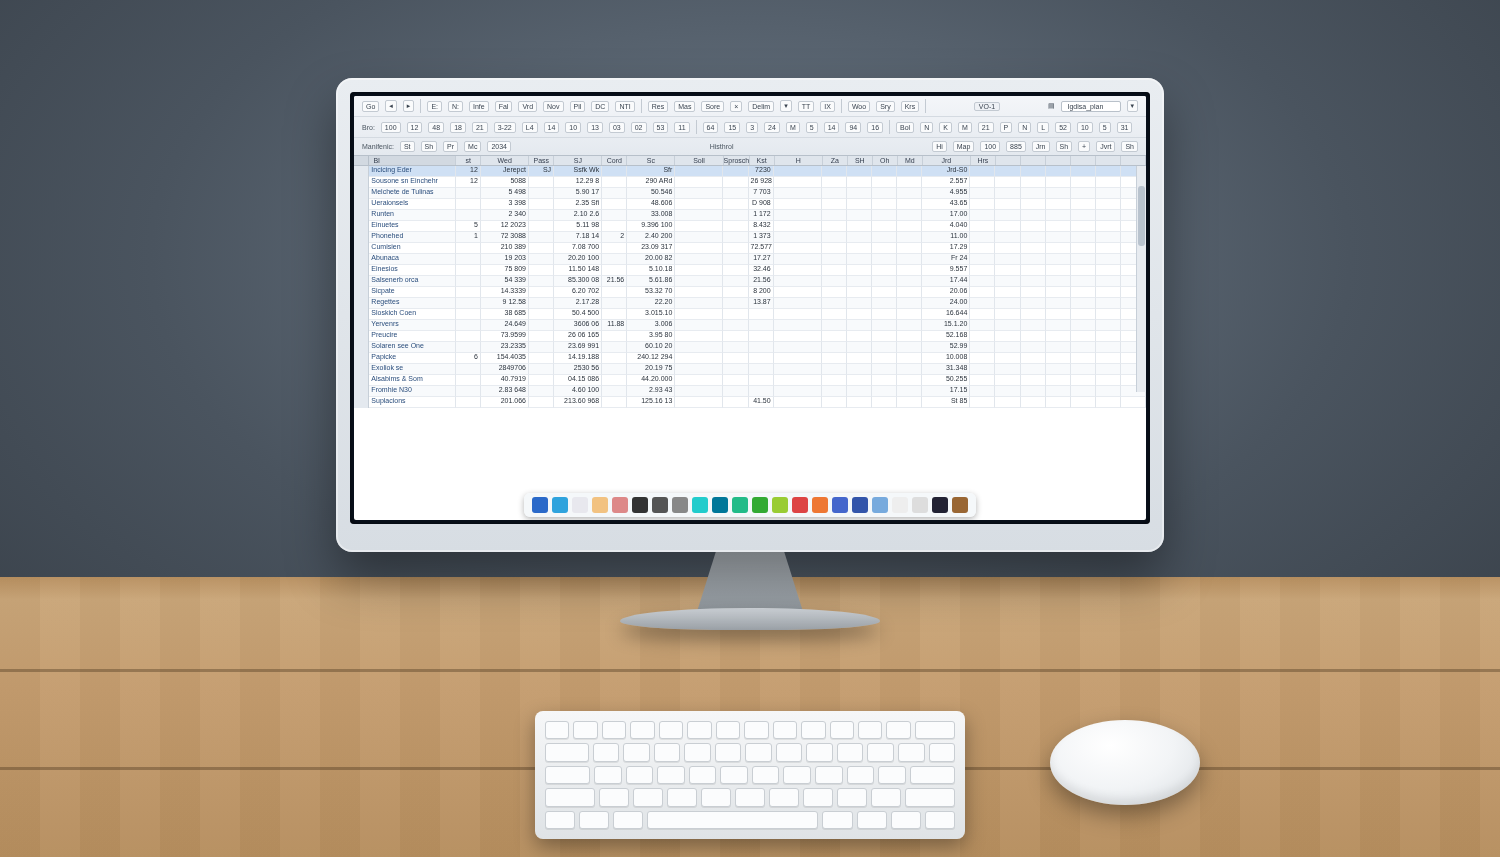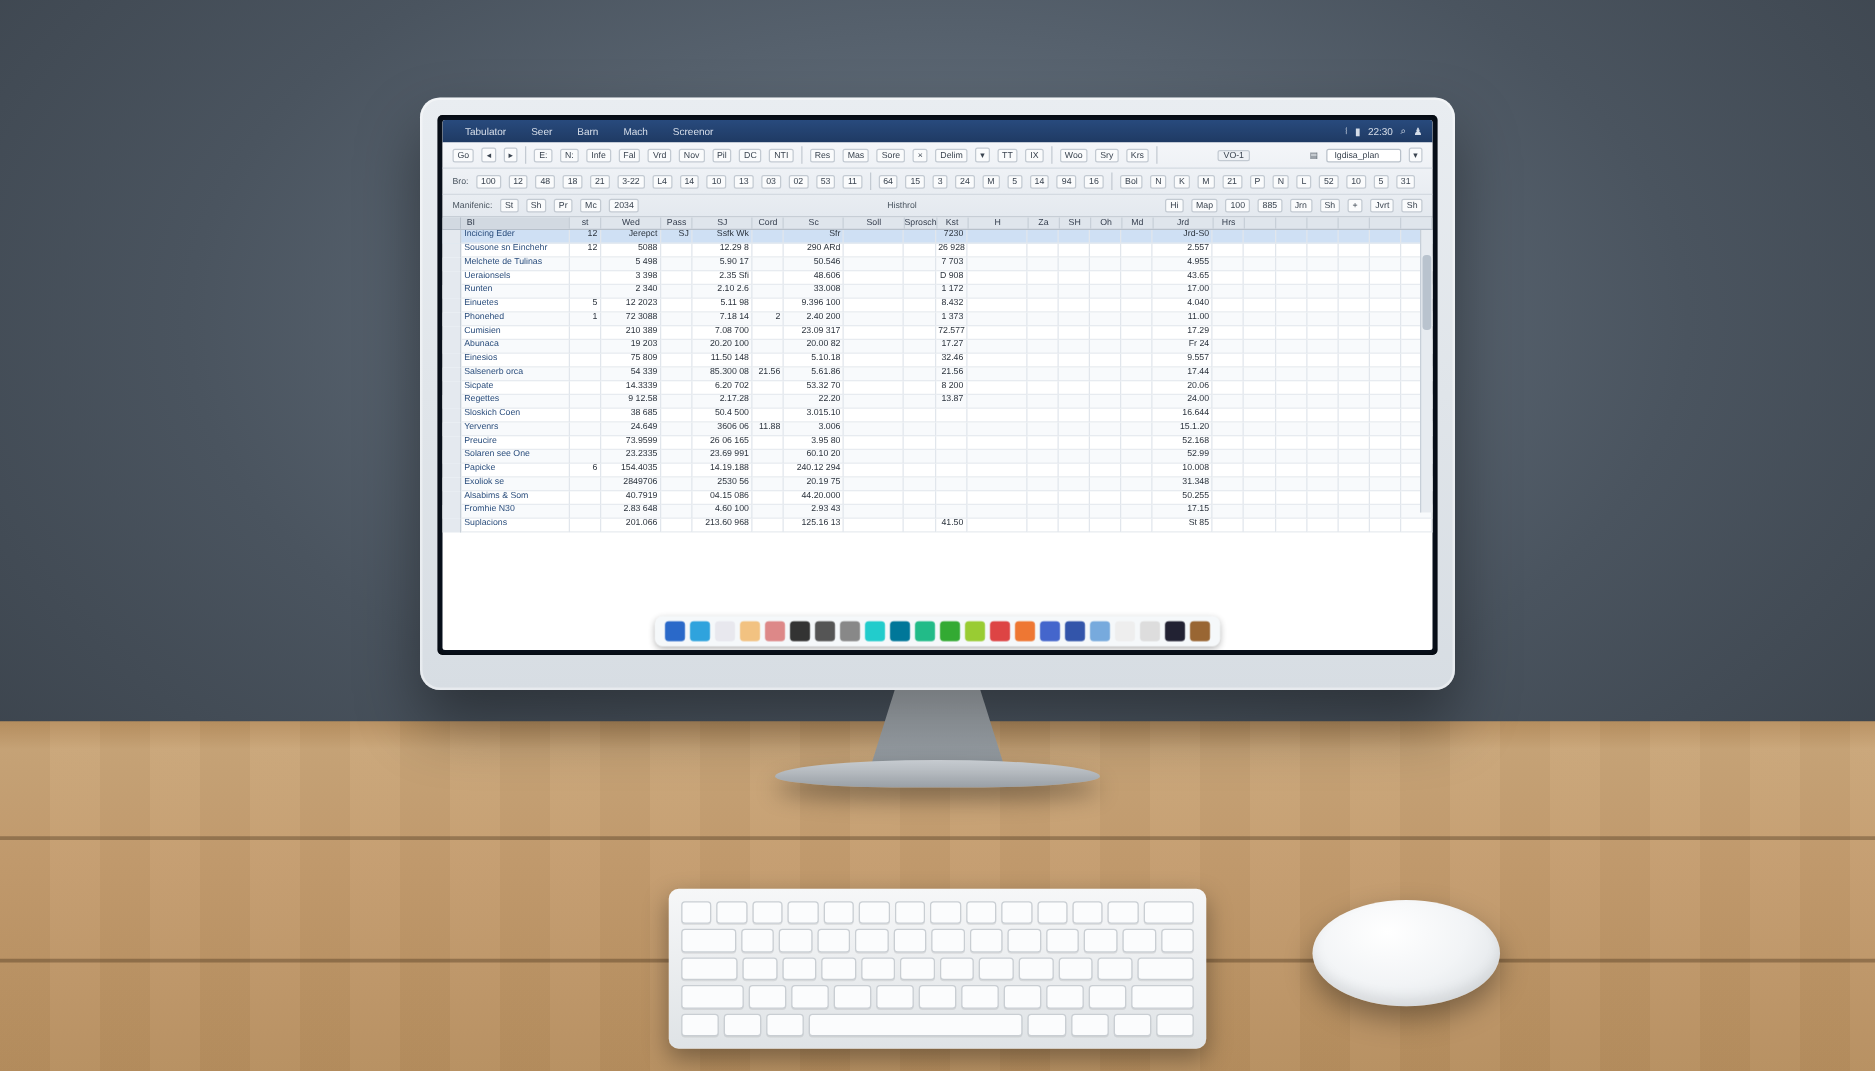--- a/index.html
+++ b/index.html
@@ -143,36 +143,20 @@
 </div>
 
 <div class="stand-neck"></div>
 <div class="stand-foot"></div>
 
 <div class="monitor">
   <span class="chin-logo"></span>
   <div class="bezel">
     <div class="screen">
 
-      <div class="menubar">
-        <span></span>
-        <span style="margin-right:10px">Tabulator</span>
-          <span style="margin-right:10px">Seer</span>
-          <span style="margin-right:10px">Barn</span>
-          <span style="margin-right:10px">Mach</span>
-          <span style="margin-right:10px">Screenor</span>
-        <div class="spacer"></div>
-        <div class="mb-status">
-          <span>⧙</span>
-          <span>▮</span>
-          <span>22:30</span>
-          <span>⌕</span>
-          <span>♟</span>
-        </div>
-      </div>
 
       <div class="ribbon">
         <div class="ribbon-row" id="rrow1">
           <span class="rbtn">Go</span>
           <span class="rbtn">◂</span>
           <span class="rbtn">▸</span>
           <span class="rsep"></span>
           <span class="rbtn">E:</span>
             <span class="rbtn">N:</span>
             <span class="rbtn">Infe</span>

